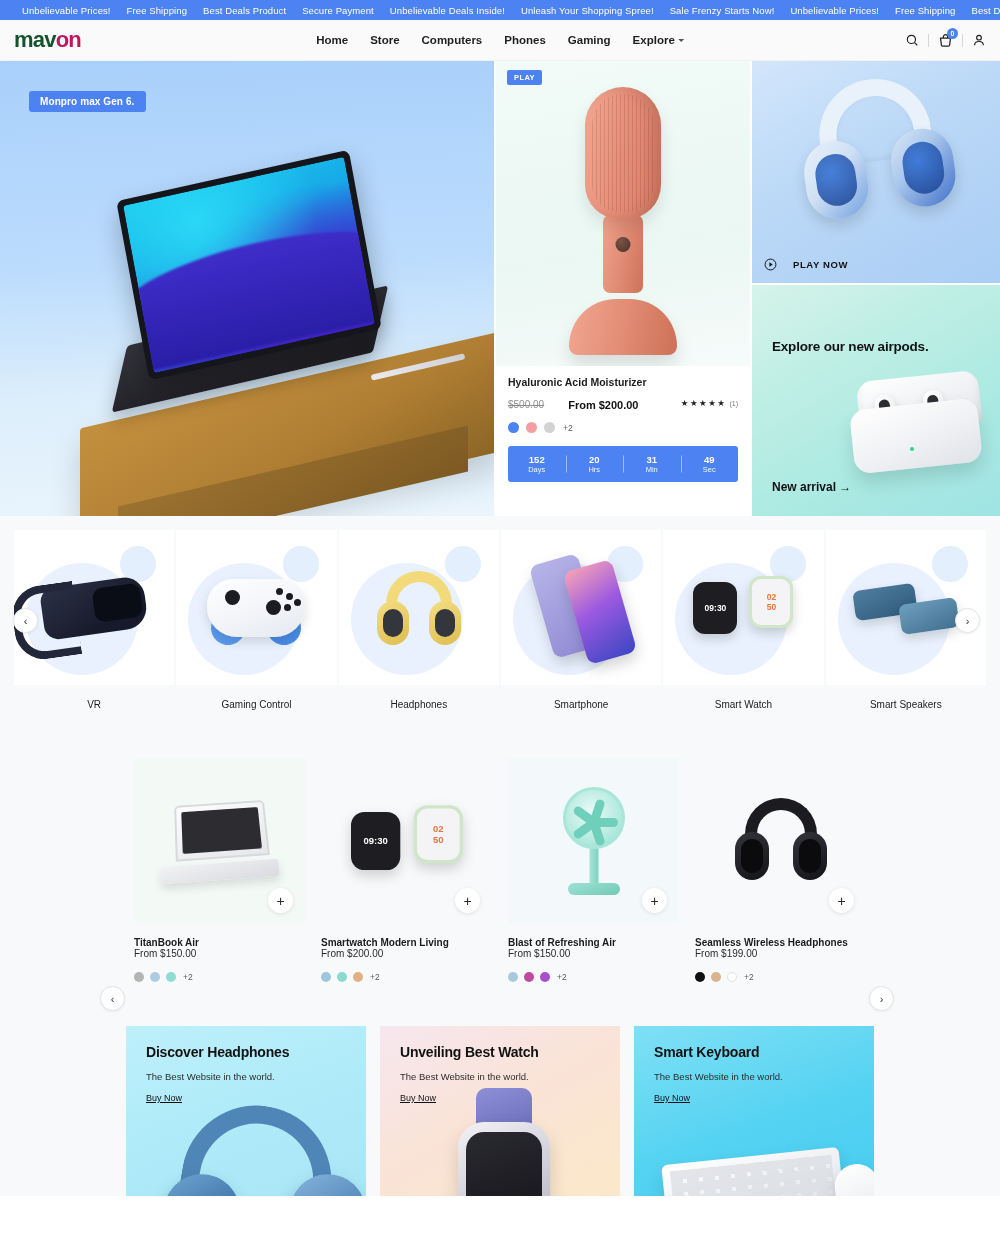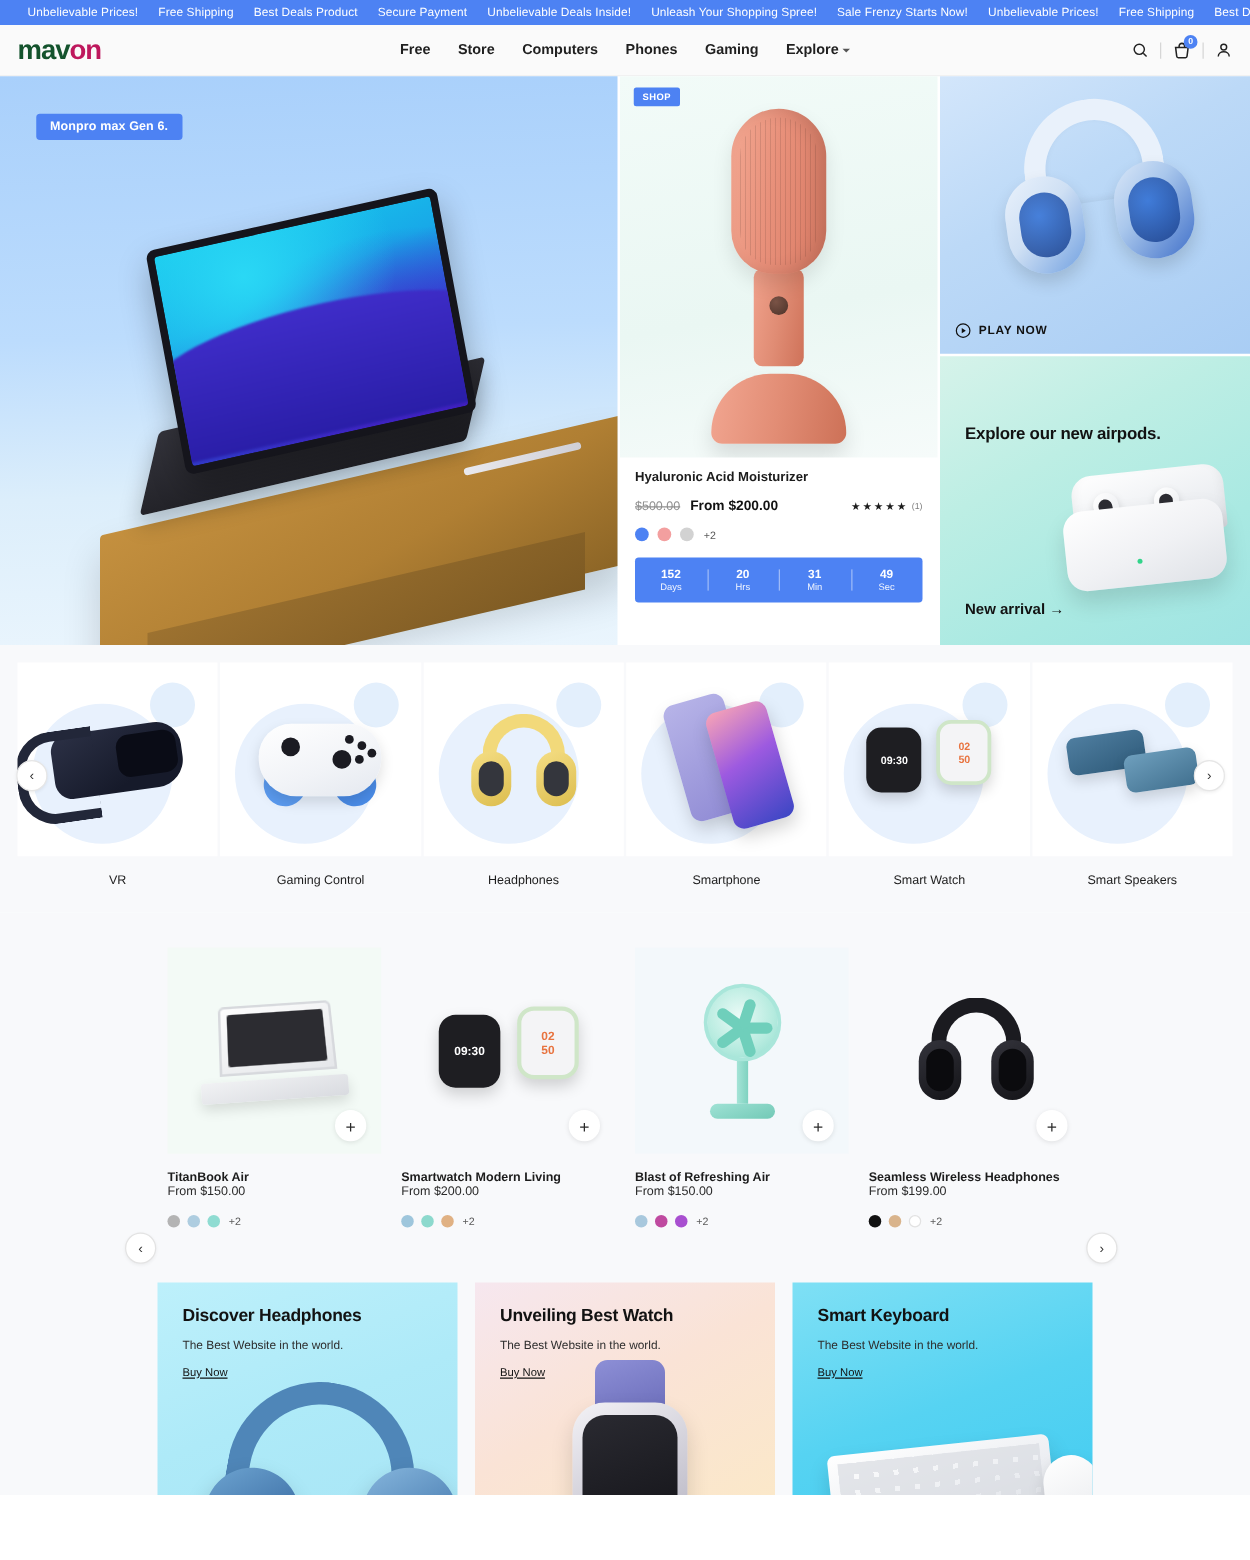--- a/index.html
+++ b/index.html
@@ -271,22 +271,22 @@
     border-radius: 54px 54px 10px 10px;
     background: linear-gradient(100deg,#f2a691 0%, #e28d75 50%, #cd7157 100%);
     box-shadow: 0 10px 18px rgba(0,0,0,.12);
   }
 
   .prod-info { padding: 10px 12px 0; }
   .prod-title { font-size: 10.5px; font-weight: 700; color: #1c1c1c; }
   .prod-pricerow {
     margin-top: 11px;
     display: flex;
-    align-items: center;
-    gap: 8px;
+    align-items: flex-start;
+    gap: 24px;
   }
   .price-old { font-size: 10px; color: #8e8e8e; text-decoration: line-through; }
   .price-new { font-size: 11px; color: #121212; font-weight: 600; }
   .stars { margin-left: auto; display: flex; align-items: center; gap: 1.5px; }
   .stars .st { color: #1c1c1c; font-size: 8.5px; line-height: 1; }
   .stars .cnt { font-size: 7px; color: #7c7c7c; margin-left: 3px; }
 
   .swatches { margin-top: 11px; display: flex; align-items: center; gap: 7px; }
   .sw { width: 11px; height: 11px; border-radius: 50%; }
   .sw-more { font-size: 8.5px; color: #5b5b5b; margin-left: 1px; }
@@ -336,21 +336,21 @@
   .hp-cup.r{ right:6px; background: linear-gradient(135deg,#dbe8f8 0%, #a9c7ec 40%, #3f6fc9 100%); }
   .hp-cup::after{
     content:""; position:absolute; inset:13px 11px;
     border-radius:22px;
     background: radial-gradient(circle at 40% 35%, #2e6fd6, #1b3f88);
     opacity:.85;
   }
   .play-now {
     position: absolute;
     left: 12px; bottom: 12px;
-    display: flex; align-items: center; gap: 6px;
+    display: flex; align-items: center; gap: 16px;
     z-index: 3;
   }
   .play-now .lbl { font-size: 9.5px; font-weight: 700; letter-spacing: .6px; color: #111; }
 
   .card-airpods {
     height: 231px;
     position: relative;
     overflow: hidden;
     background: linear-gradient(150deg,#d6f3ea 0%, #bdeee4 35%, #a9e9e2 70%, #9fe4e3 100%);
   }
@@ -586,21 +586,21 @@
   <span>Free Shipping</span>
   <span>Best Deals Product</span>
 </div>
 
 <div class="header">
   <div class="logo">
     <span class="mav">mav</span><span class="on">on</span>
   </div>
 
   <div class="nav">
-    <a href="#">Free</a>
+    <a href="#">Home</a>
     <a href="#">Store</a>
     <a href="#">Computers</a>
     <a href="#">Phones</a>
     <a href="#">Gaming</a>
     <a href="#">
         <span>Explore</span>
         <i class="caret"></i>
       </a>
   </div>
 
@@ -639,21 +639,21 @@
       <div class="keyboard"></div>
       <div class="pencil"></div>
       <div class="tablet">
           <div class="screen"></div>
         </div>
     </div>
   </div>
 
   <div class="prod-card">
     <div class="prod-img">
-      <div class="sale-badge">SHOP</div>
+      <div class="sale-badge">PLAY</div>
       <div class="mic">
         <div class="mic-base"></div>
         <div class="mic-neck"></div>
         <div class="mic-head"></div>
         <div class="mic-knob"></div>
       </div>
     </div>
     <div class="prod-info">
       <div class="prod-title">Hyaluronic Acid Moisturizer</div>
       <div class="prod-pricerow">

